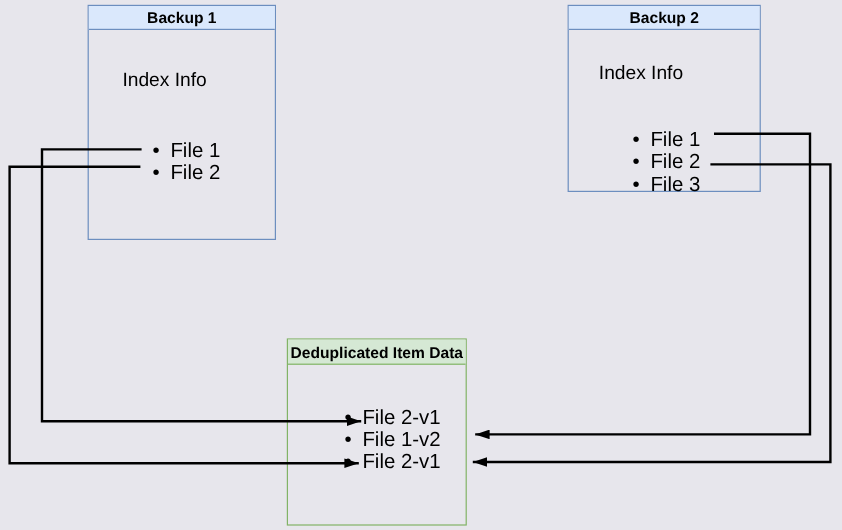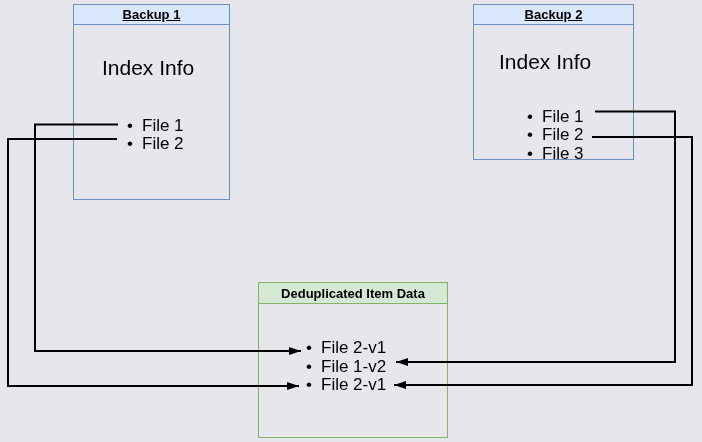--- a/index.html
+++ b/index.html
@@ -16,38 +16,38 @@
     color: #000;
     overflow: hidden;
   }
   .box {
     position: absolute;
     border: 1.5px solid;
     box-sizing: border-box;
     background: transparent;
     z-index: 1;
   }
-  .box.blue  { border-color: #6c8ebf; text-decoration: underline; }
+  .box.blue  { border-color: #6c8ebf; }
   .box.green { border-color: #82b366; }
   .box-header {
     box-sizing: border-box;
     height: 20px;
     border-bottom: 1.5px solid;
     display: flex;
     align-items: center;
     justify-content: center;
     font-weight: bold;
     font-size: 13px;
     letter-spacing: 0;
   }
   .blue  .box-header { background: #dae8fc; border-color: #6c8ebf; }
   .green .box-header { background: #d5e8d4; border-color: #82b366; }
   .section-label {
     position: absolute;
-    font-size: 21px;
+    font-size: 16px;
     line-height: 19px;
     white-space: nowrap;
   }
   ul.file-list {
     position: absolute;
     margin: 0;
     padding: 0;
     list-style: none;
   }
   ul.file-list li {
@@ -100,21 +100,21 @@
   <div class="box blue" id="backup2" style="left:473px; top:4px; width:161px; height:156px;">
     <div class="box-header">Backup 2</div>
     <div class="section-label">Index Info</div>
     <ul class="file-list">
       <li>File 1</li>
       <li>File 2</li>
       <li>File 3</li>
     </ul>
   </div>
 
-  <div class="box green" id="dedup" style="left:258px; top:282px; width:190px; height:156px;">
+  <div class="box green" id="dedup" style="left:239px; top:282px; width:150px; height:156px;">
     <div class="box-header">Deduplicated Item Data</div>
     <ul class="file-list">
       <li>File 2-v1</li>
       <li>File 1-v2</li>
       <li>File 2-v1</li>
     </ul>
   </div>
 
   <svg class="connector-layer" viewBox="0 0 702 442" xmlns="http://www.w3.org/2000/svg">
     <defs>

